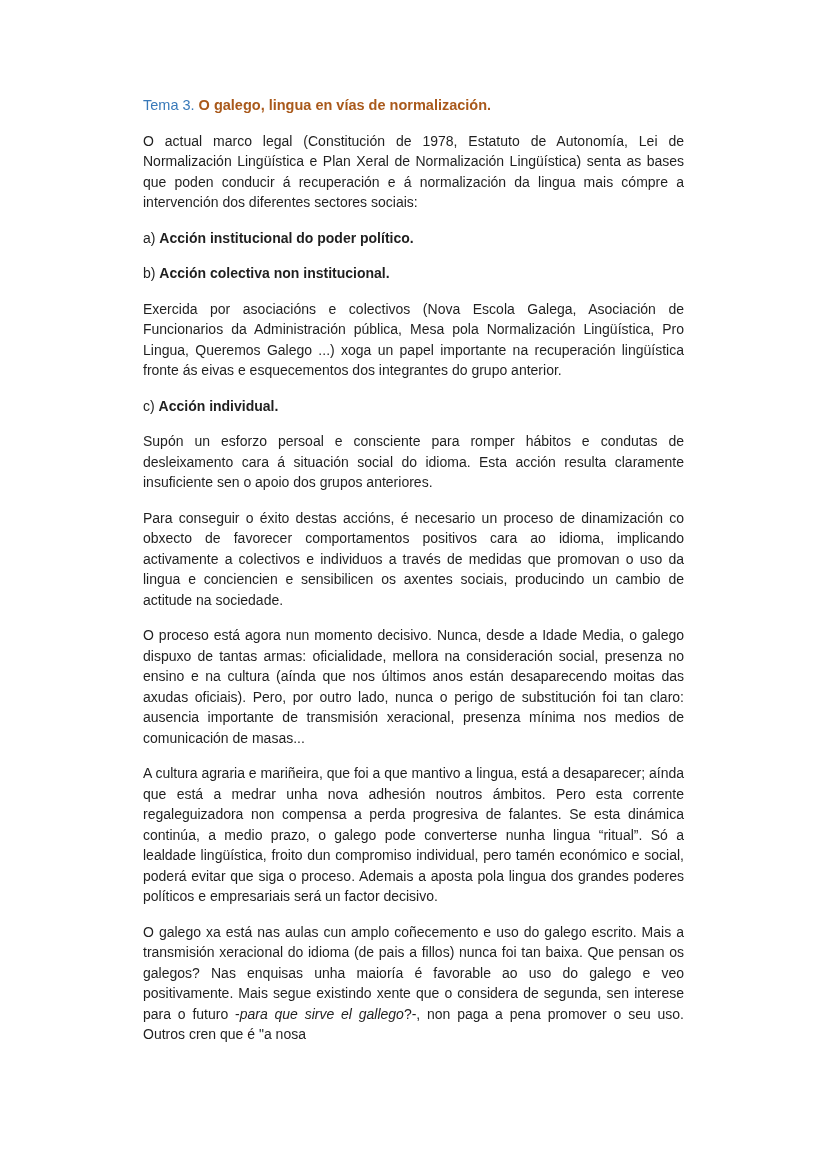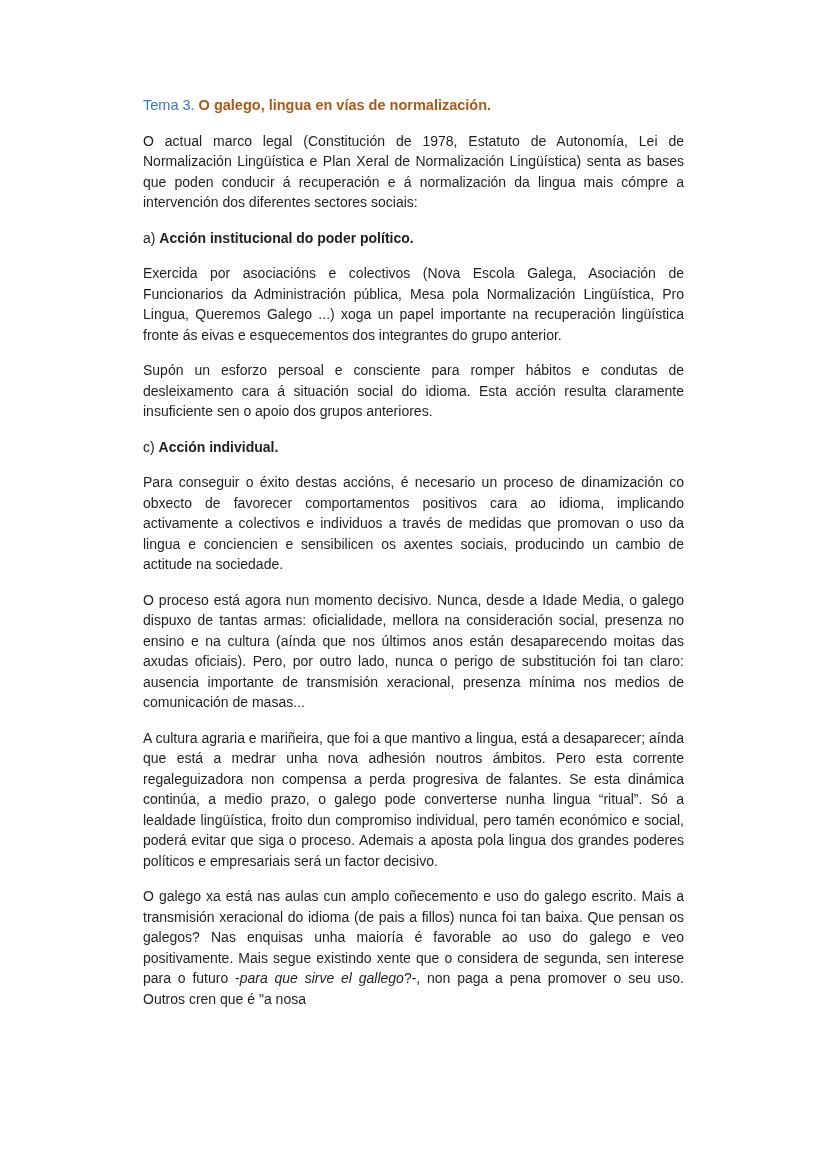--- a/index.html
+++ b/index.html
@@ -56,26 +56,27 @@
 
 <div class="page">
 
   <h1 class="doc-title"><span class="title-label">Tema 3. </span><strong class="title-main">O galego, lingua en vías de normalización.</strong></h1>
 
   <p class="para">O actual marco legal (Constitución de 1978, Estatuto de Autonomía, Lei de Normalización Lingüística e Plan Xeral de Normalización Lingüística) senta as bases que poden conducir á recuperación e á normalización da lingua mais cómpre a intervención dos diferentes sectores sociais:</p>
 
   <p class="para section-heading"><span>a) </span><strong>Acción institucional do poder político.</strong></p>
 
 
+  <p class="para section-heading"><span>b) </span><strong>Acción colectiva non institucional.</strong></p>
 
   <p class="para">Exercida por asociacións e colectivos (Nova Escola Galega, Asociación de Funcionarios da Administración pública, Mesa pola Normalización Lingüística, Pro Lingua, Queremos Galego ...) xoga un papel importante na recuperación lingüística fronte ás eivas e esquecementos dos integrantes do grupo anterior.</p>
 
+  <p class="para section-heading"><span>c) </span><strong>Acción individual.</strong></p>
+
   <p class="para">Supón un esforzo persoal e consciente para romper hábitos e condutas de desleixamento cara á situación social do idioma. Esta acción resulta claramente insuficiente sen o apoio dos grupos anteriores.</p>
-
-  <p class="para section-heading"><span>c) </span><strong>Acción individual.</strong></p>
 
   <p class="para">Para conseguir o éxito destas accións, é necesario un proceso de dinamización co obxecto de favorecer comportamentos positivos cara ao idioma, implicando activamente a colectivos e individuos a través de medidas que promovan o uso da lingua e conciencien e sensibilicen os axentes sociais, producindo un cambio de actitude na sociedade.</p>
 
   <p class="para">O proceso está agora nun momento decisivo. Nunca, desde a Idade Media, o galego dispuxo de tantas armas: oficialidade, mellora na consideración social, presenza no ensino e na cultura (aínda que nos últimos anos están desaparecendo moitas das axudas oficiais). Pero, por outro lado, nunca o perigo de substitución foi tan claro: ausencia importante de transmisión xeracional, presenza mínima nos medios de comunicación de masas...</p>
 
   <p class="para">A cultura agraria e mariñeira, que foi a que mantivo a lingua, está a desaparecer; aínda que está a medrar unha nova adhesión noutros ámbitos. Pero esta corrente regaleguizadora non compensa a perda progresiva de falantes. Se esta dinámica continúa, a medio prazo, o galego pode converterse nunha lingua “ritual”. Só a lealdade lingüística, froito dun compromiso individual, pero tamén económico e social, poderá evitar que siga o proceso. Ademais a aposta pola lingua dos grandes poderes políticos e empresariais será un factor decisivo.</p>
 
   <p class="para"><span>O galego xa está nas  aulas cun amplo coñecemento e uso do galego escrito. Mais a transmisión xeracional do idioma (de pais a fillos) nunca foi tan baixa. Que pensan os galegos? Nas enquisas unha maioría é favorable ao uso do galego e veo positivamente. Mais segue existindo xente que o considera de segunda, sen interese para o futuro -</span><em class="inline-italic">para que sirve el gallego</em><span>?-, non paga a pena promover o seu uso. Outros cren que é "a nosa</span></p>
 
 </div>

